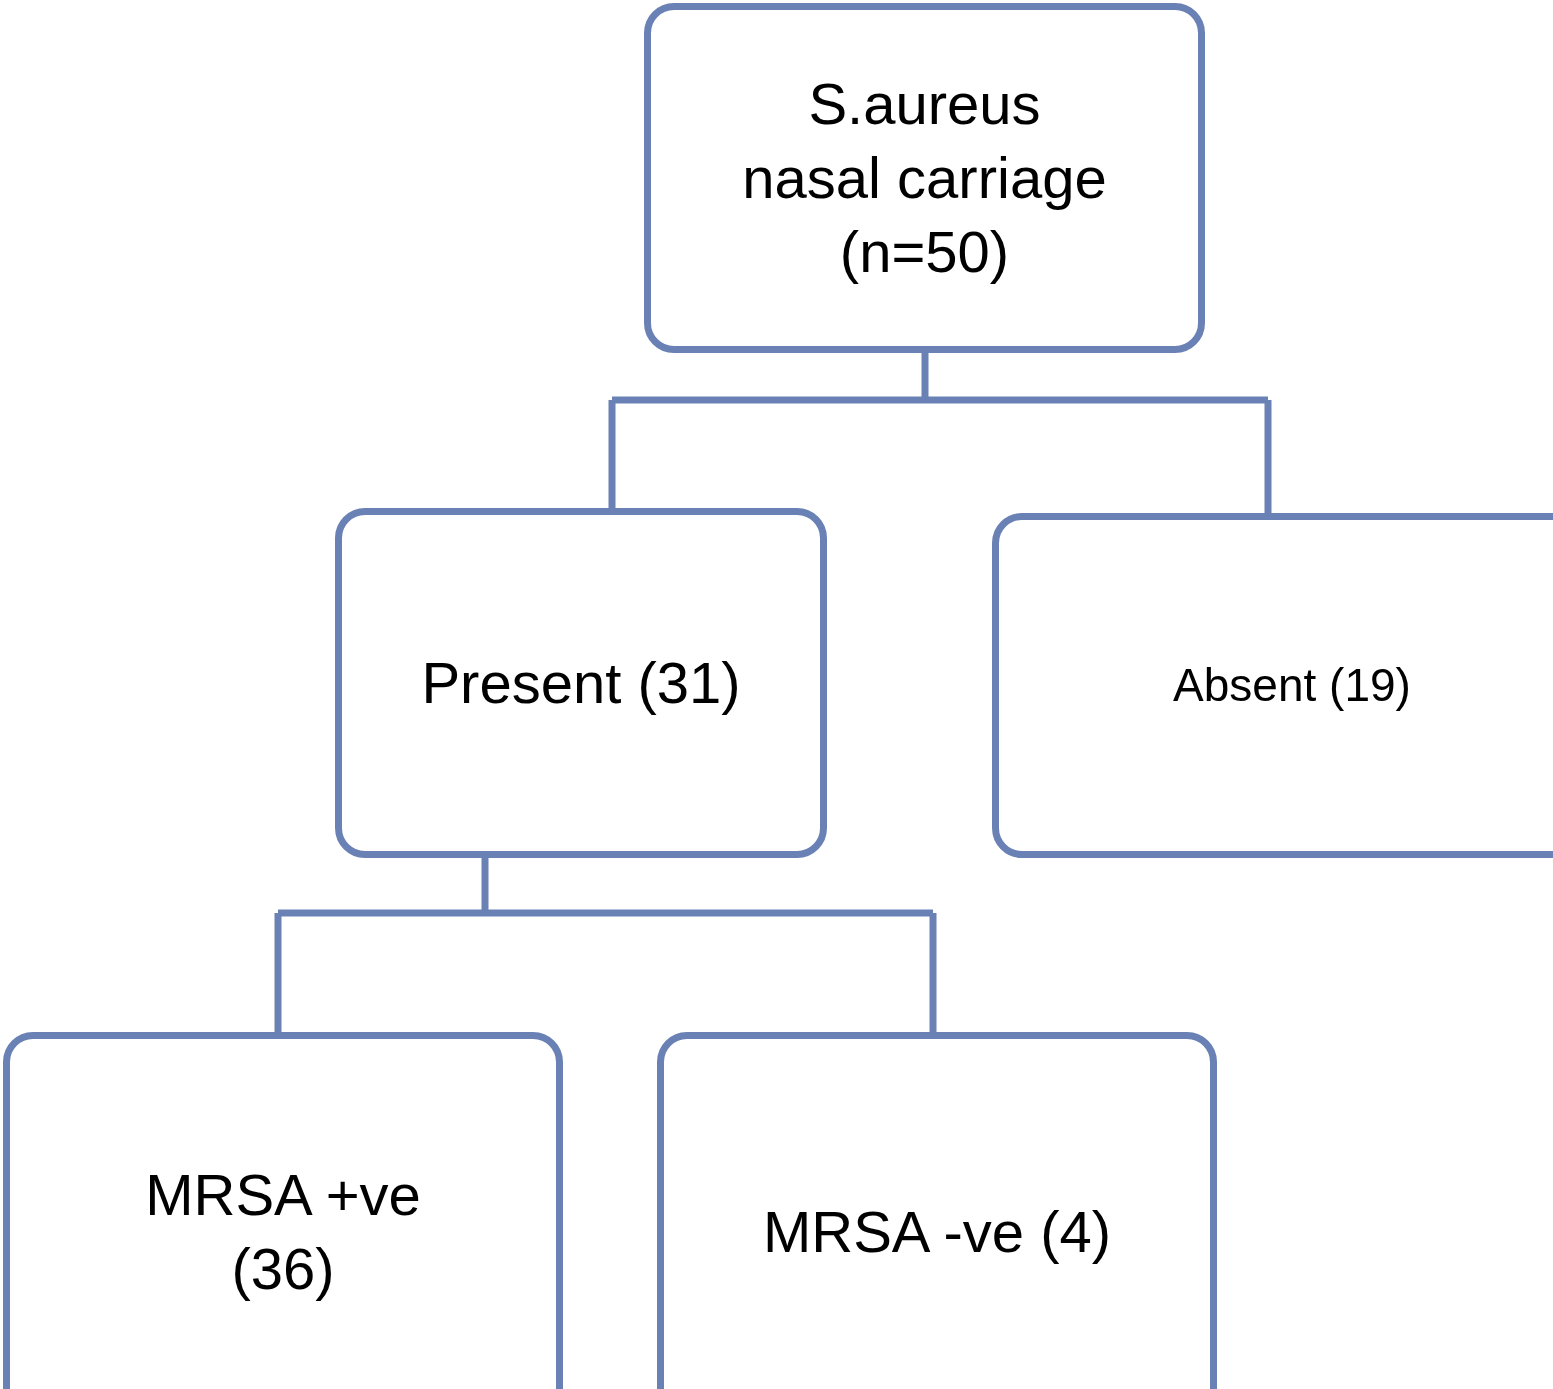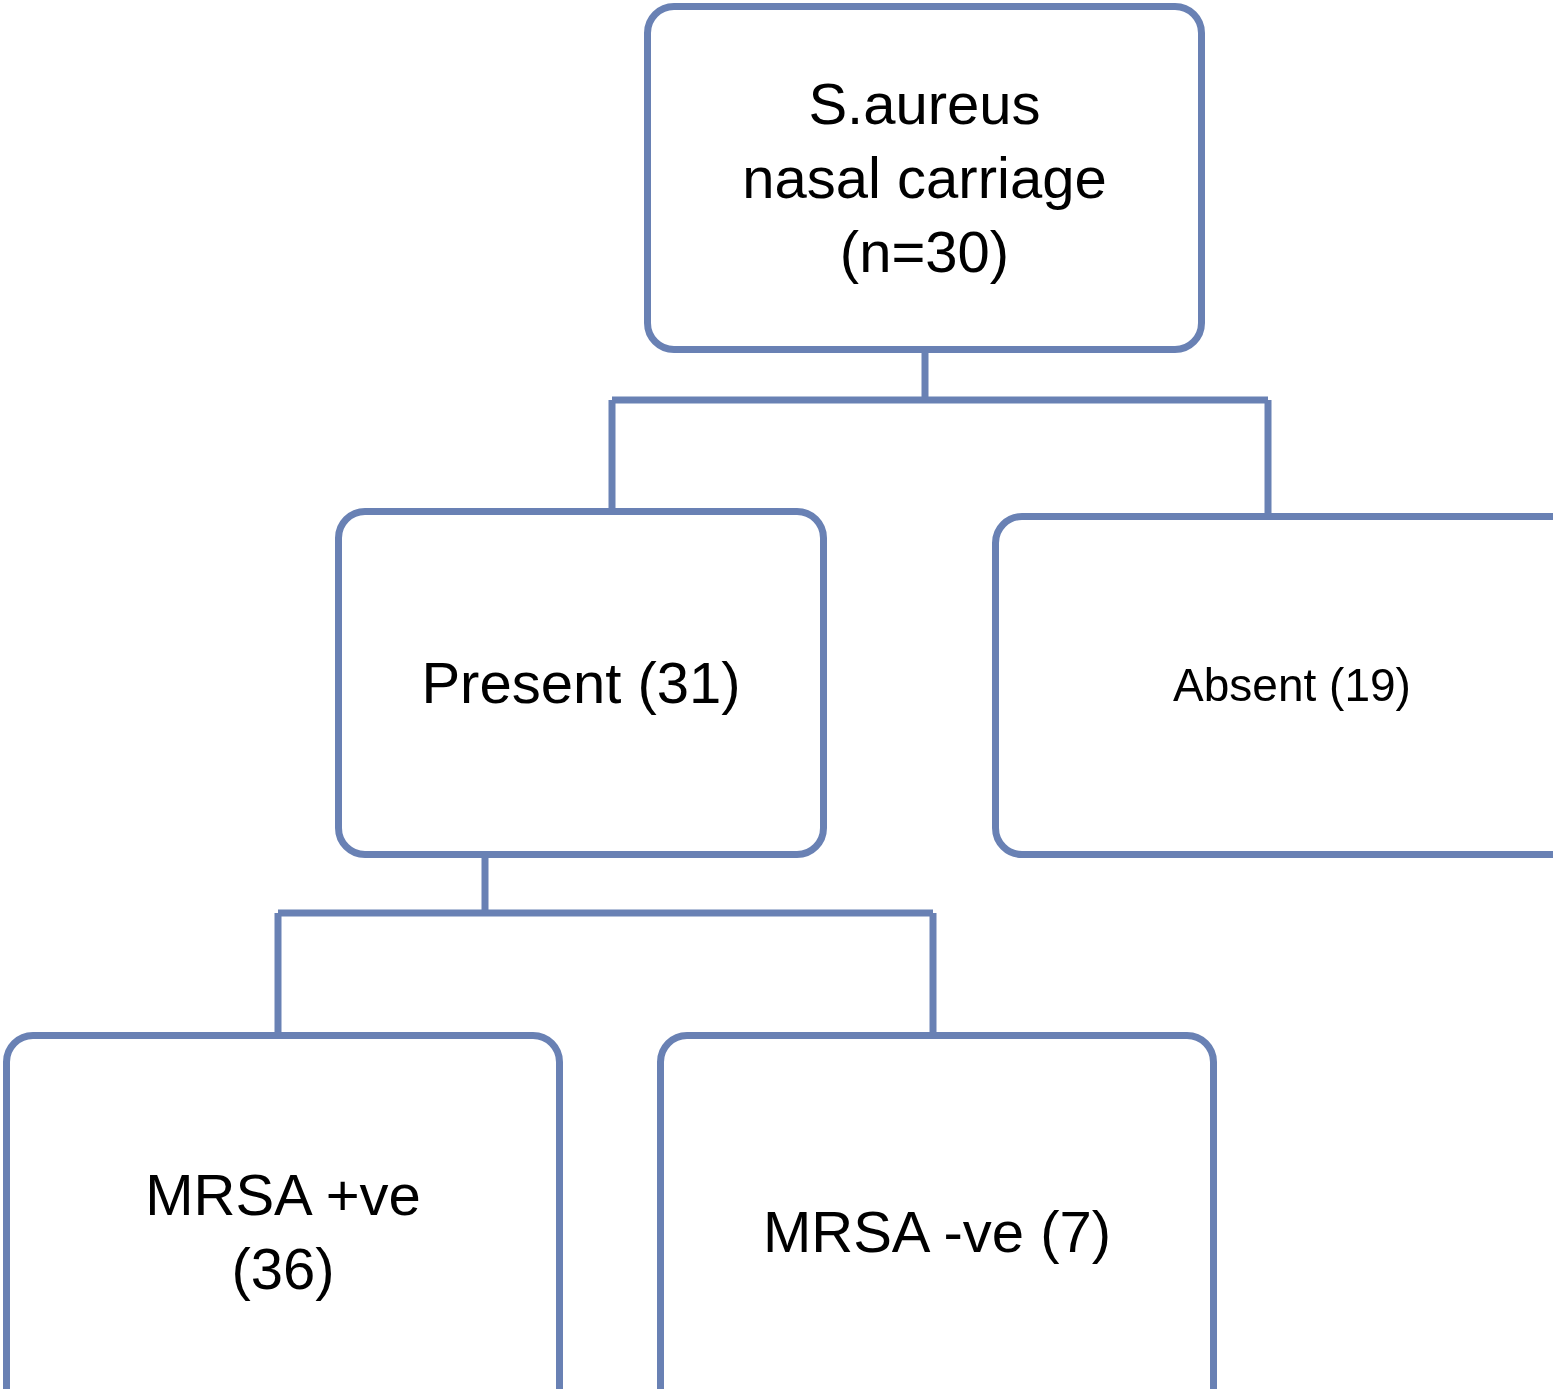--- a/index.html
+++ b/index.html
@@ -80,33 +80,33 @@
       <path d="M 485 858 L 485 913"></path>
       <path d="M 278 913 L 933 913"></path>
       <path d="M 278 913 L 278 1034"></path>
       <path d="M 933 913 L 933 1034"></path>
     </g>
   </svg>
 
   <div class="node-box" id="node-root">
     <span class="node-label">S.aureus
 nasal carriage
-(n=30)</span>
+(n=50)</span>
   </div>
 
   <div class="node-box" id="node-present">
     <span class="node-label">Present (31)</span>
   </div>
 
   <div class="node-box" id="node-absent">
     <span class="node-label">Absent (19)</span>
   </div>
 
   <div class="node-box" id="node-mrsa-pos">
     <span class="node-label">MRSA +ve
 (36)</span>
   </div>
 
   <div class="node-box" id="node-mrsa-neg">
-    <span class="node-label">MRSA -ve (7)</span>
+    <span class="node-label">MRSA -ve (4)</span>
   </div>
 
 </div>
 
 </body></html>

